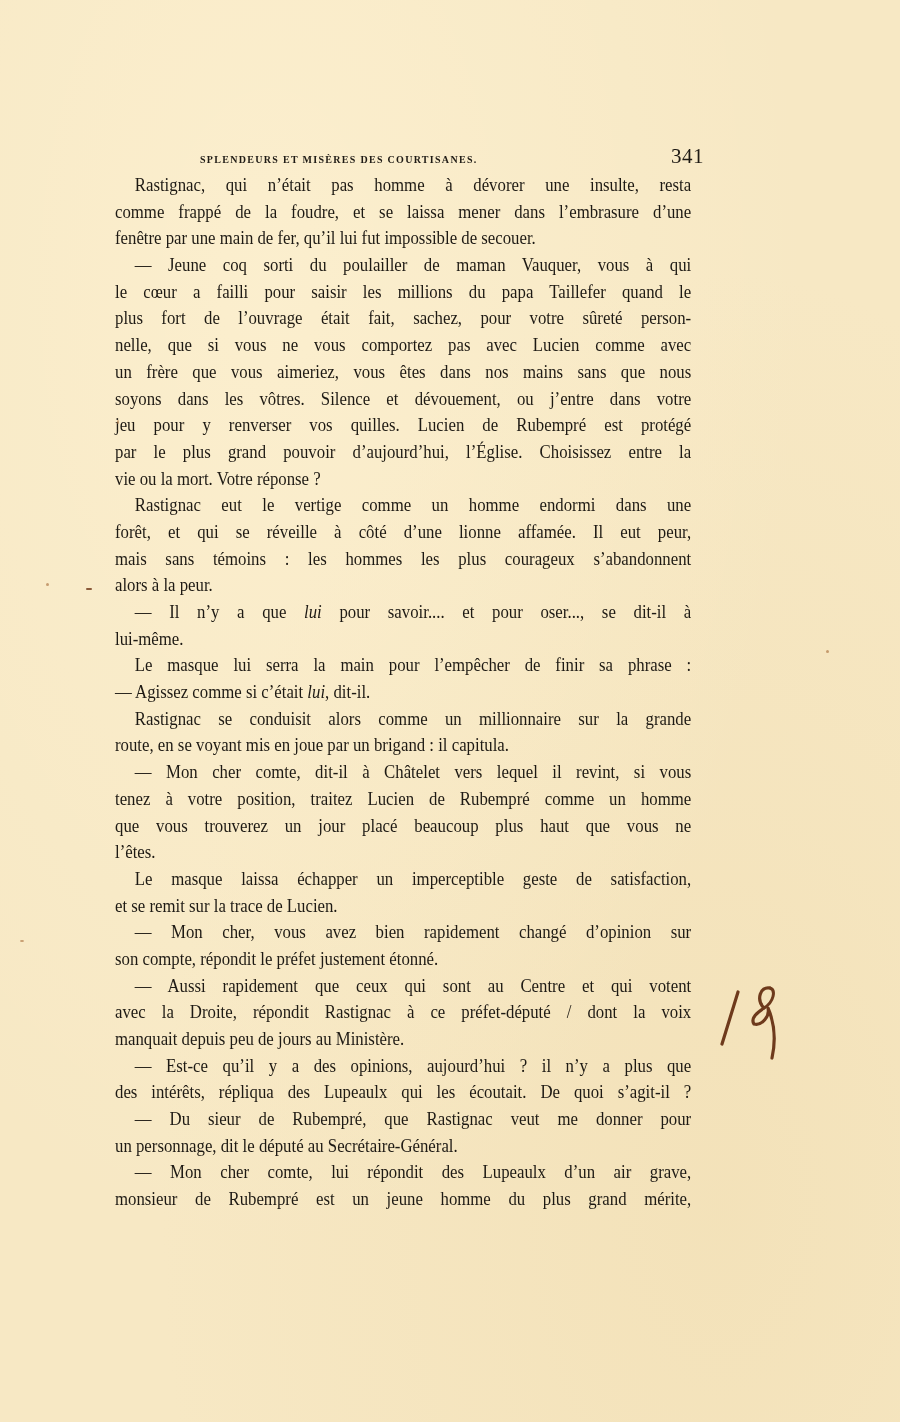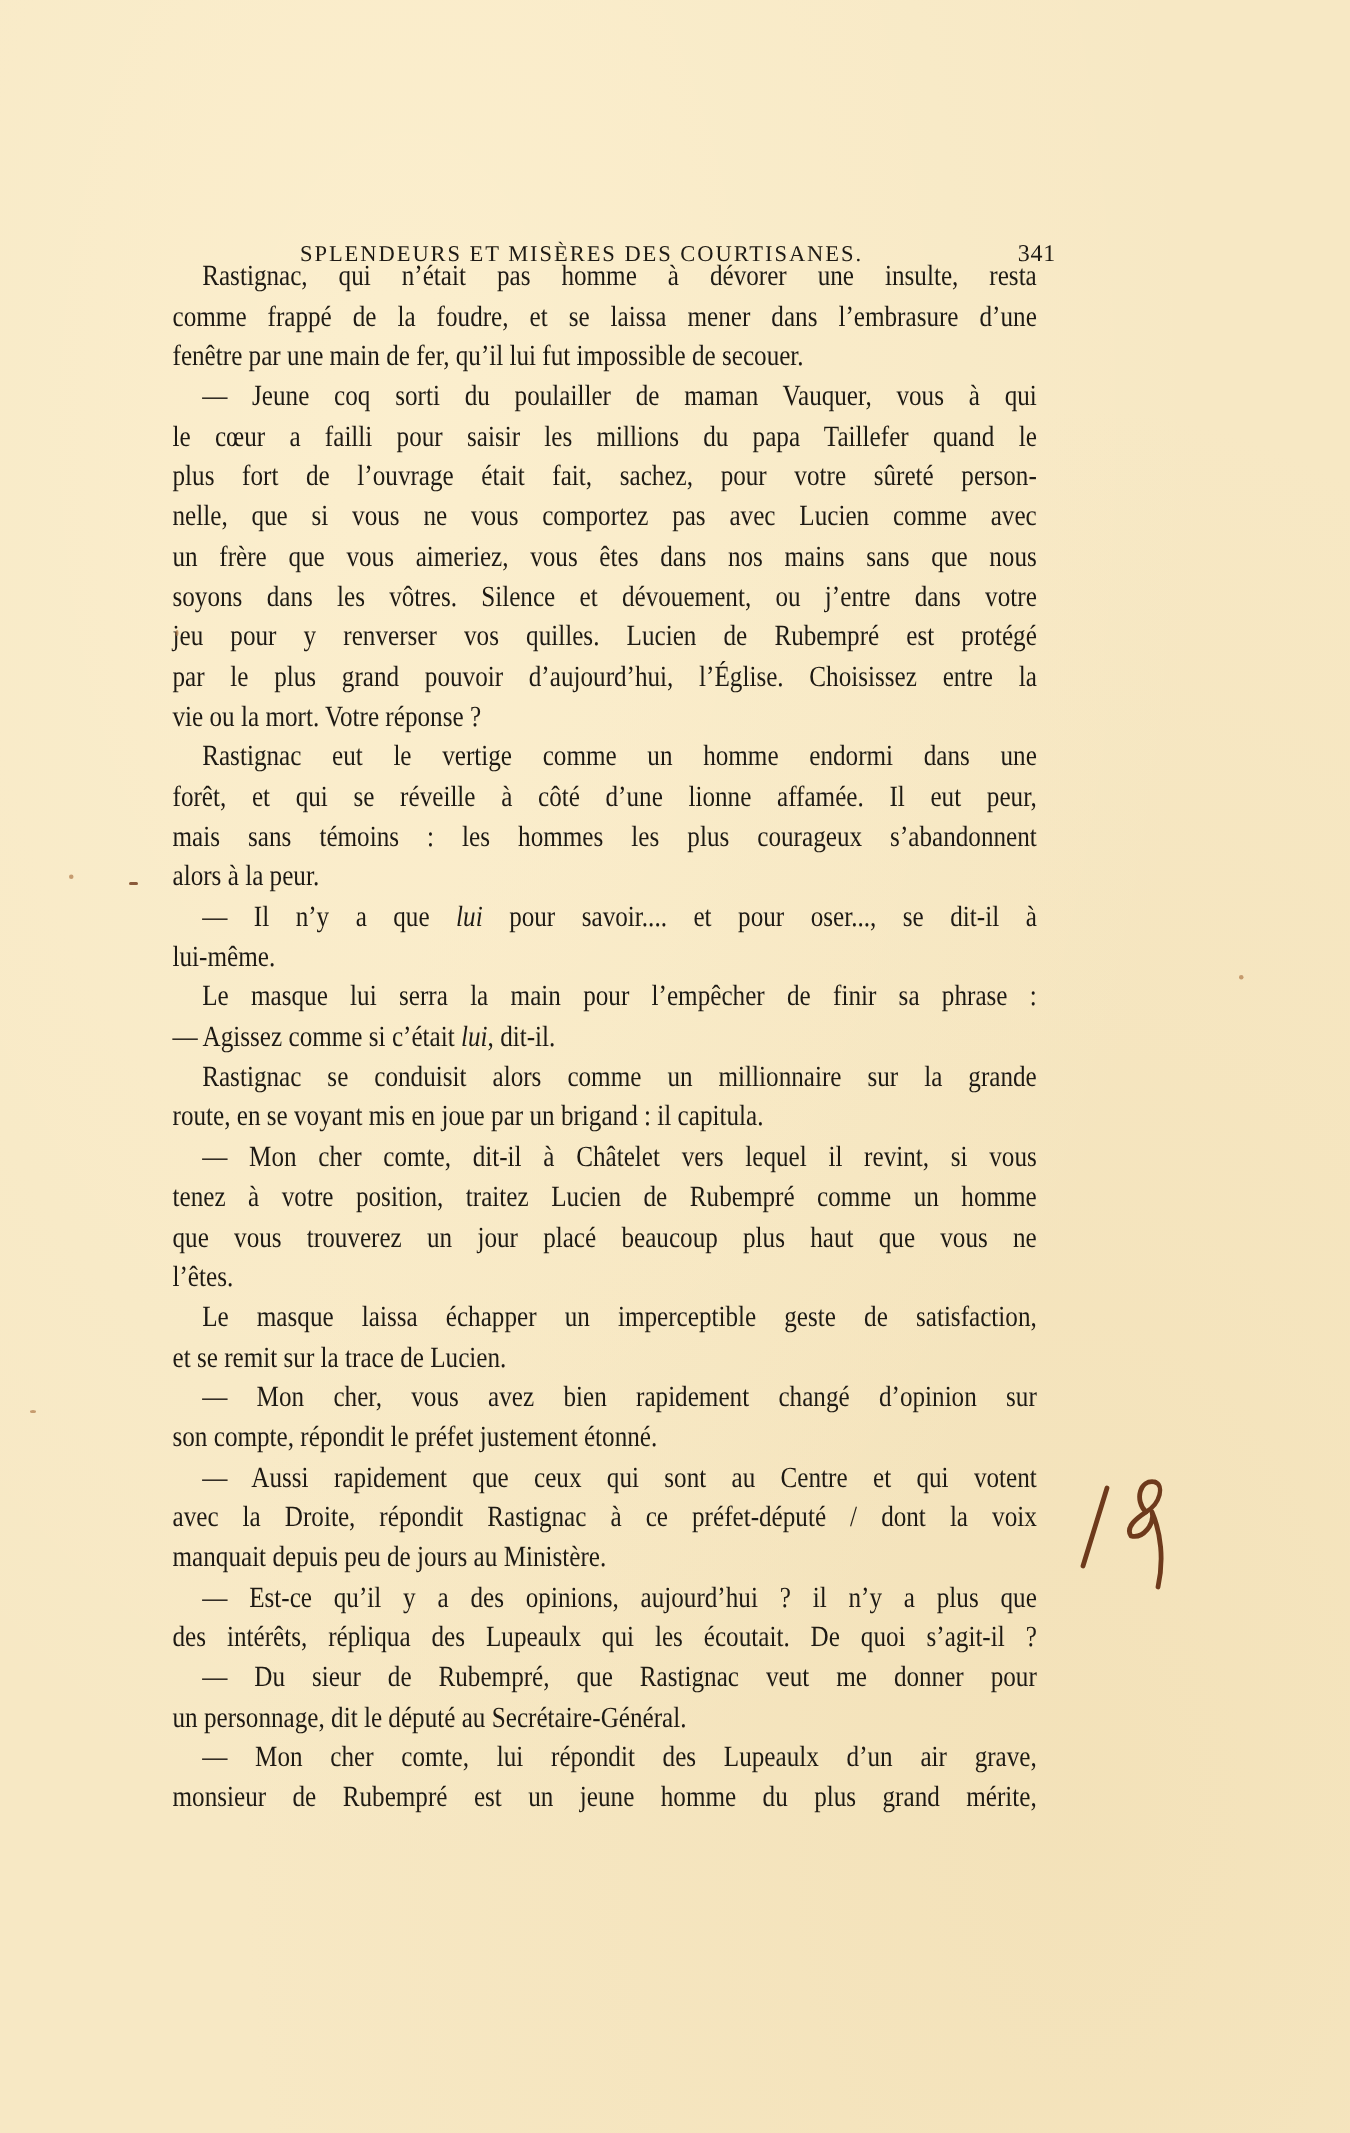--- a/index.html
+++ b/index.html
@@ -27,30 +27,29 @@
       position: absolute;
       left: 200px;
       top: 144px;
       width: 504px;
       height: 30px;
       display: flex;
       justify-content: space-between;
       align-items: baseline;
     }
     .running-title {
-      font-size: 15px;
-      font-weight: normal;
+      font-size: 10px;
+      font-weight: bold;
       letter-spacing: 1.3px;
       text-transform: uppercase;
       font-variant: small-caps;
     }
     .page-number {
-      font-size: 16px;
+      font-size: 21px;
       letter-spacing: 0.5px;
-      margin-top: 17px;
     }
     .text-block {
       position: absolute;
       left: 115px;
       top: 172px;
       width: 576px;
     }
     .line {
       height: 26.7px;
       line-height: 26.7px;

